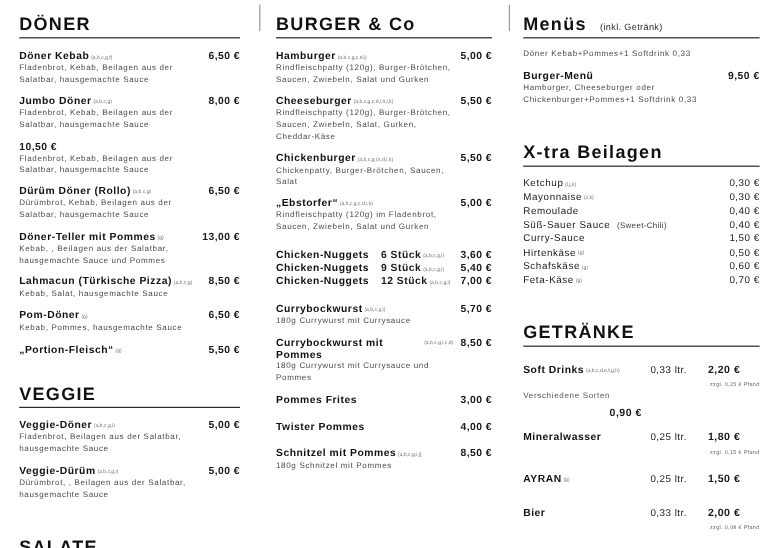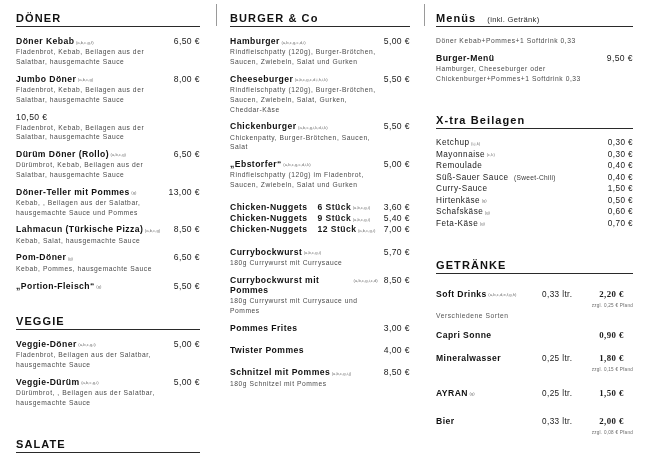--- a/index.html
+++ b/index.html
@@ -46,21 +46,21 @@
     margin-bottom: 14px;
   }
   .sec-head {
     display: flex;
     align-items: baseline;
     border-bottom: 1.6px solid #2a2a2a;
     padding-bottom: 2px;
     margin-bottom: 9px;
   }
   .sec-title {
-    font-size: 11px;
+    font-size: 15px;
     font-weight: 700;
     letter-spacing: 1.1px;
     color: #111;
     white-space: nowrap;
   }
   .sec-note {
     font-size: 7.6px;
     letter-spacing: .3px;
     color: #2b2b2b;
     margin-left: 11px;
@@ -99,21 +99,21 @@
     font-size: 4.2px;
     letter-spacing: 0px;
     color: #6f6f6f;
     margin-left: 1.5px;
     position: relative;
     top: -0.5px;
     white-space: nowrap;
   }
   .price {
     font-size: 8.6px;
-    font-weight: 400;
+    font-weight: 700;
     letter-spacing: .4px;
     white-space: nowrap;
     text-align: right;
     flex: 0 0 auto;
   }
   .desc {
     font-size: 6.7px;
     letter-spacing: .55px;
     color: #4a4a4a;
     line-height: 1.45;
@@ -132,25 +132,24 @@
   .dname { flex: 0 0 82px; }
   .dvol {
     flex: 0 0 48px;
     font-size: 8.2px;
     letter-spacing: .4px;
     color: #1a1a1a;
     padding-left: 24px;
   }
   .dprice {
     flex: 1 1 auto;
-    text-align: center;
+    text-align: left;
     font-size: 8.8px;
     font-weight: 700;
     letter-spacing: .4px;
-    font-family: Liberation Serif, serif;
   }
   .pfand {
     font-size: 4.6px;
     letter-spacing: .25px;
     color: #6a6a6a;
     text-align: right;
     margin-top: 0px;
     margin-bottom: 4px;
   }
   .drink-block { margin-bottom: 5px; }
@@ -582,23 +581,20 @@
           </div>
           <span class="dvol">0,33 ltr.</span>
           <span class="dprice">2,20 €</span>
         </div>
         <div class="pfand">zzgl. 0,25 € Pfand</div>
         <div class="dsub">Verschiedene Sorten</div>
       </div>
 
       <div class="drink-block">
         <div class="drow">
-          <div class="dname">
-            <span class="name">Capri Sonne</span>
-          </div>
           <span class="dvol"></span>
           <span class="dprice">0,90 €</span>
         </div>
       </div>
 
       <div class="drink-block">
         <div class="drow">
           <div class="dname">
             <span class="name">Mineralwasser</span>
           </div>

